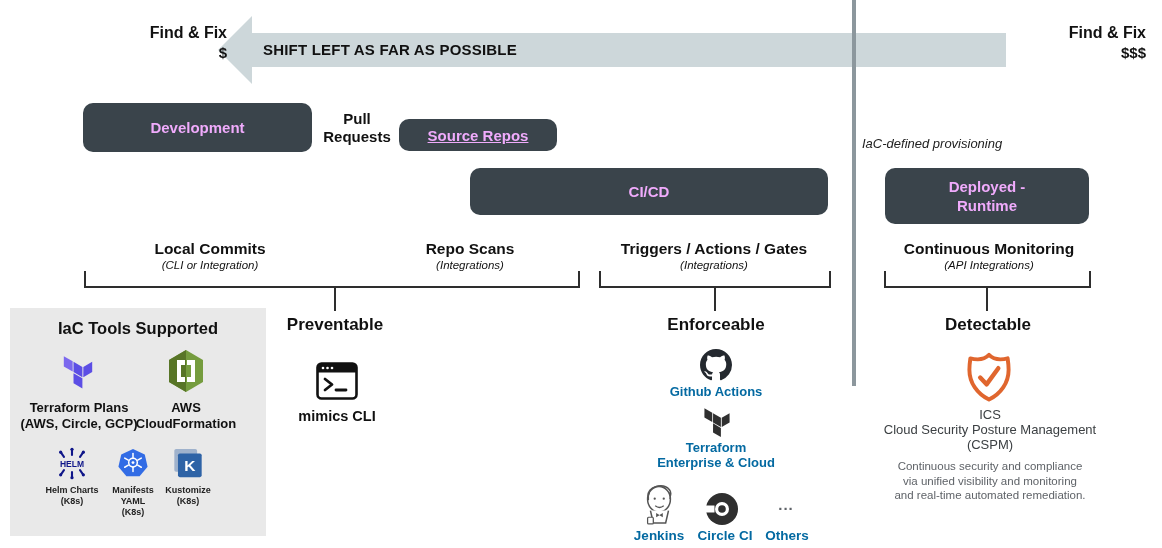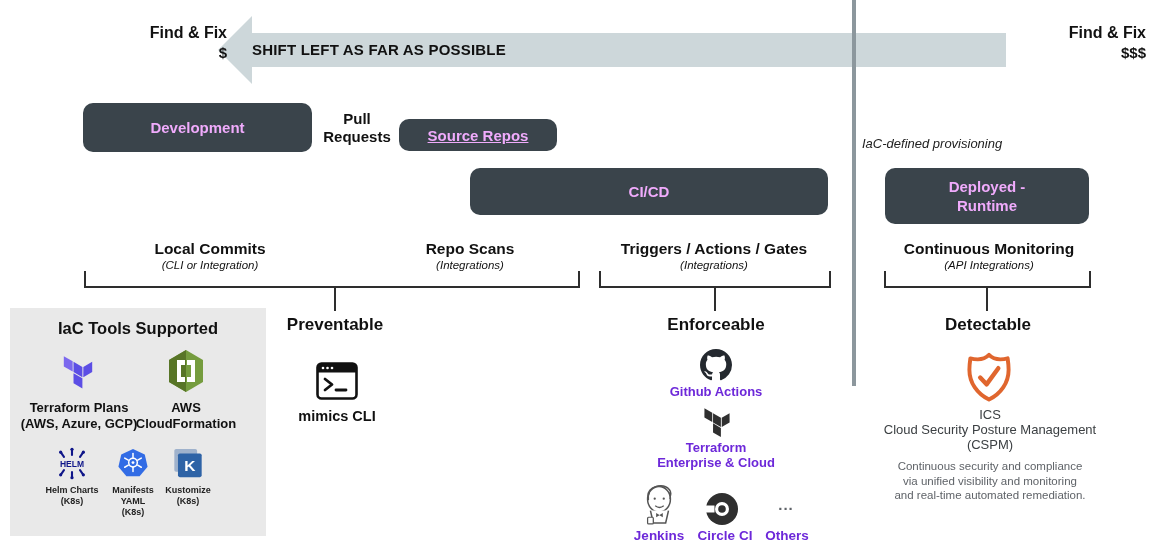--- a/index.html
+++ b/index.html
@@ -5,21 +5,21 @@
   html,body{margin:0;padding:0;background:#fff;}
   .canvas{position:relative;width:1162px;height:548px;background:#fff;overflow:hidden;
           font-family:"Liberation Sans",sans-serif;color:#111;}
   .abs{position:absolute;}
 
   
   .arrow-shaft{left:250px;top:33px;width:756px;height:34px;background:#CDD7DA;}
   .arrow-head{left:218px;top:16px;width:0;height:0;
               border-top:34px solid transparent;border-bottom:34px solid transparent;
               border-right:34px solid #CDD7DA;}
-  .arrow-label{left:252px;top:33px;height:34px;line-height:34px;font-weight:bold;font-size:15px;letter-spacing:.2px;text-align:center;}
+  .arrow-label{left:263px;top:33px;height:34px;line-height:34px;font-weight:bold;font-size:15px;letter-spacing:.2px;text-align:center;}
 
   .cost{width:124px;text-align:right;font-weight:bold;}
   .cost .t{font-size:16px;}
   .cost .a{font-size:15px;margin-top:2px;}
   .cost-left{left:103px;top:24px;}
   .cost-right{left:1022px;top:24px;}
 
   
   .dbox{background:#3A444B;border-radius:10px;color:#f0abfc;font-weight:bold;font-size:15px;
         display:flex;align-items:center;justify-content:center;text-align:center;line-height:19px;}
@@ -54,21 +54,21 @@
   .cat-enf{left:640px;width:152px;}
   .cat-det{left:912px;width:152px;}
 
   
   .panel{left:10px;top:308px;width:256px;height:228px;background:#E9E9E9;}
   .panel .title{position:absolute;top:11px;left:0;width:100%;text-align:center;font-size:16.5px;font-weight:bold;}
   .tool-label{position:absolute;text-align:center;font-weight:bold;font-size:13px;line-height:16px;}
   .mini-label{position:absolute;text-align:center;font-weight:bold;font-size:9px;line-height:11px;color:#222;}
 
   
-  .gray-label{color:#6d28d9;font-weight:bold;font-size:13px;text-align:center;line-height:15px;}
+  .gray-label{color:#0369a1;font-weight:bold;font-size:13px;text-align:center;line-height:15px;}
   .det-line{color:#3C4043;font-size:13px;text-align:center;line-height:15px;}
   .det-desc{color:#5F6368;font-size:11.5px;text-align:center;line-height:14.5px;}
   .mimics{font-size:14.5px;font-weight:bold;text-align:center;}
   .dots{color:#5F6368;font-weight:bold;font-size:15px;text-align:center;letter-spacing:1px;}
 </style>
 </head>
 <body>
 
 <div class="canvas">
 
@@ -139,21 +139,21 @@
     </svg>
     <svg class="abs" style="left:156px;top:41px;" width="40" height="44" viewBox="0 0 40 44">
       <polygon points="20,1 37,11 37,33 20,43 3,33 3,11" fill="#759C3E"></polygon>
       <polygon points="20,1 20,43 3,33 3,11" fill="#587527"></polygon>
       <path d="M19,11 H11 V33 H19 V28 H15 V16 H19 Z" fill="#fff"></path>
       <path d="M21,11 H29 V33 H21 V28 H25 V16 H21 Z" fill="#fff"></path>
     </svg>
 
     <div class="tool-label" style="left:2px;top:92px;width:134px;">
       <div>Terraform Plans</div>
-      <div>(AWS, Azure, GCP)</div>
+      <div>(AWS, Circle, GCP)</div>
     </div>
     <div class="tool-label" style="left:118px;top:92px;width:116px;">
       <div>AWS</div>
       <div>CloudFormation</div>
     </div>
 
     <svg class="abs" style="left:45px;top:139px;" width="34" height="33" viewBox="0 0 36 34">
       <g stroke="#0F1689" stroke-width="2.2" stroke-linecap="round">
         <line x1="18" y1="2" x2="18" y2="8"></line>
           <line x1="6" y1="5" x2="9.5" y2="10"></line>

